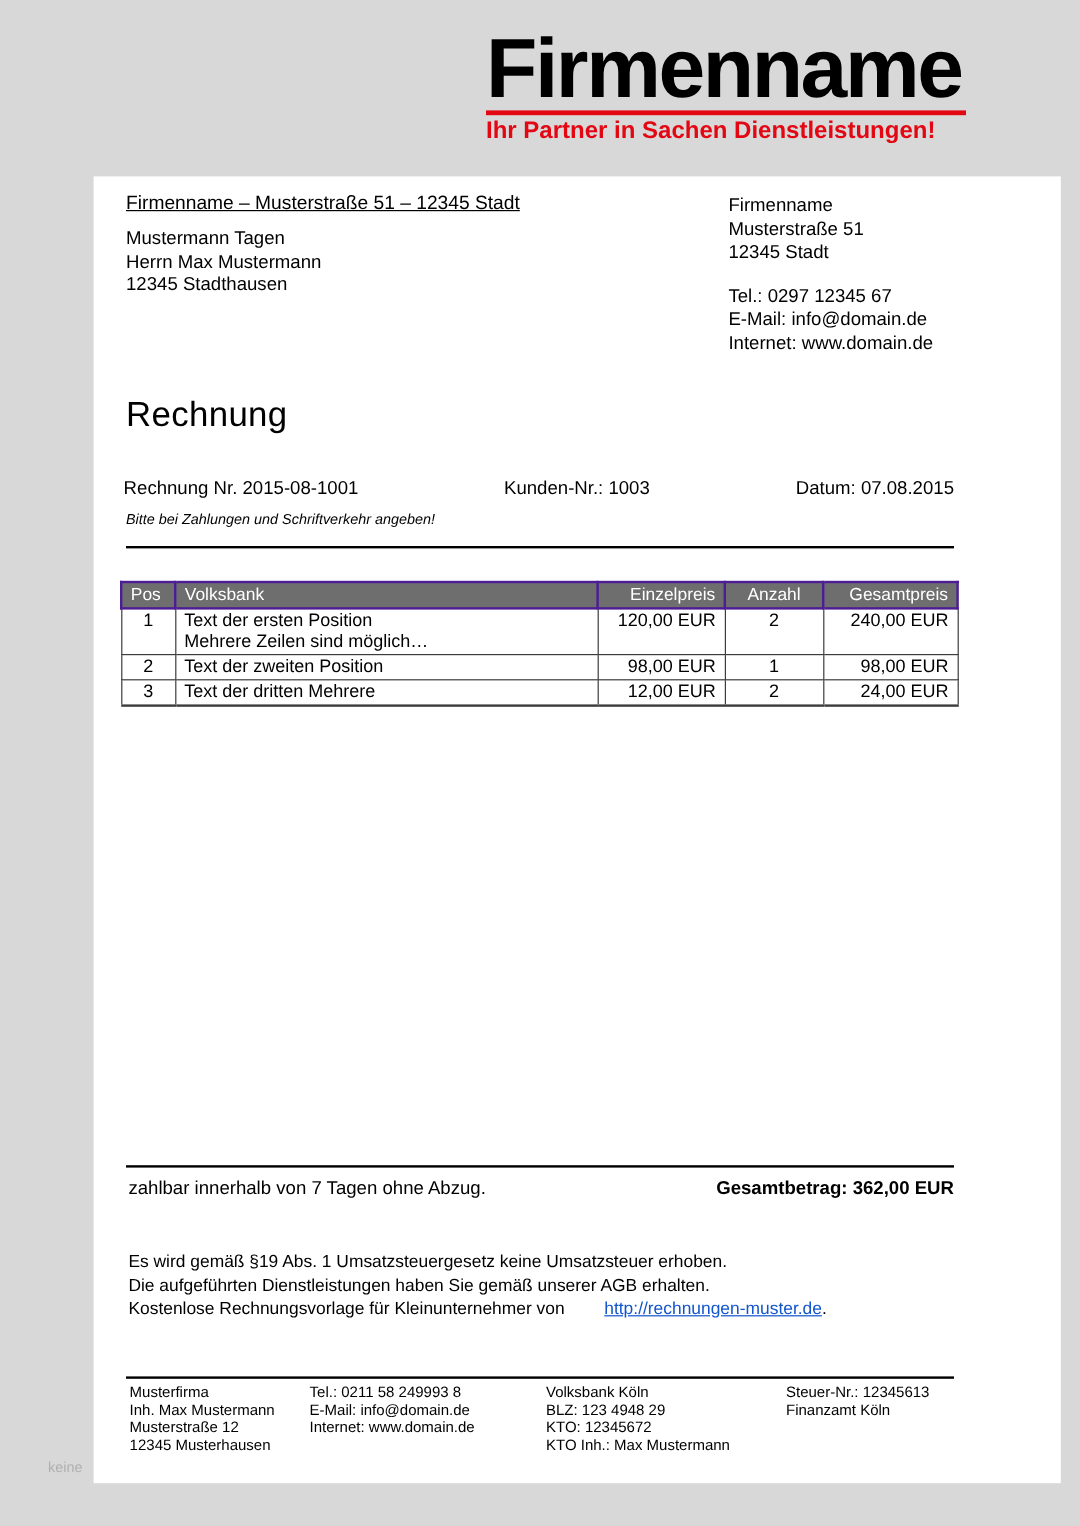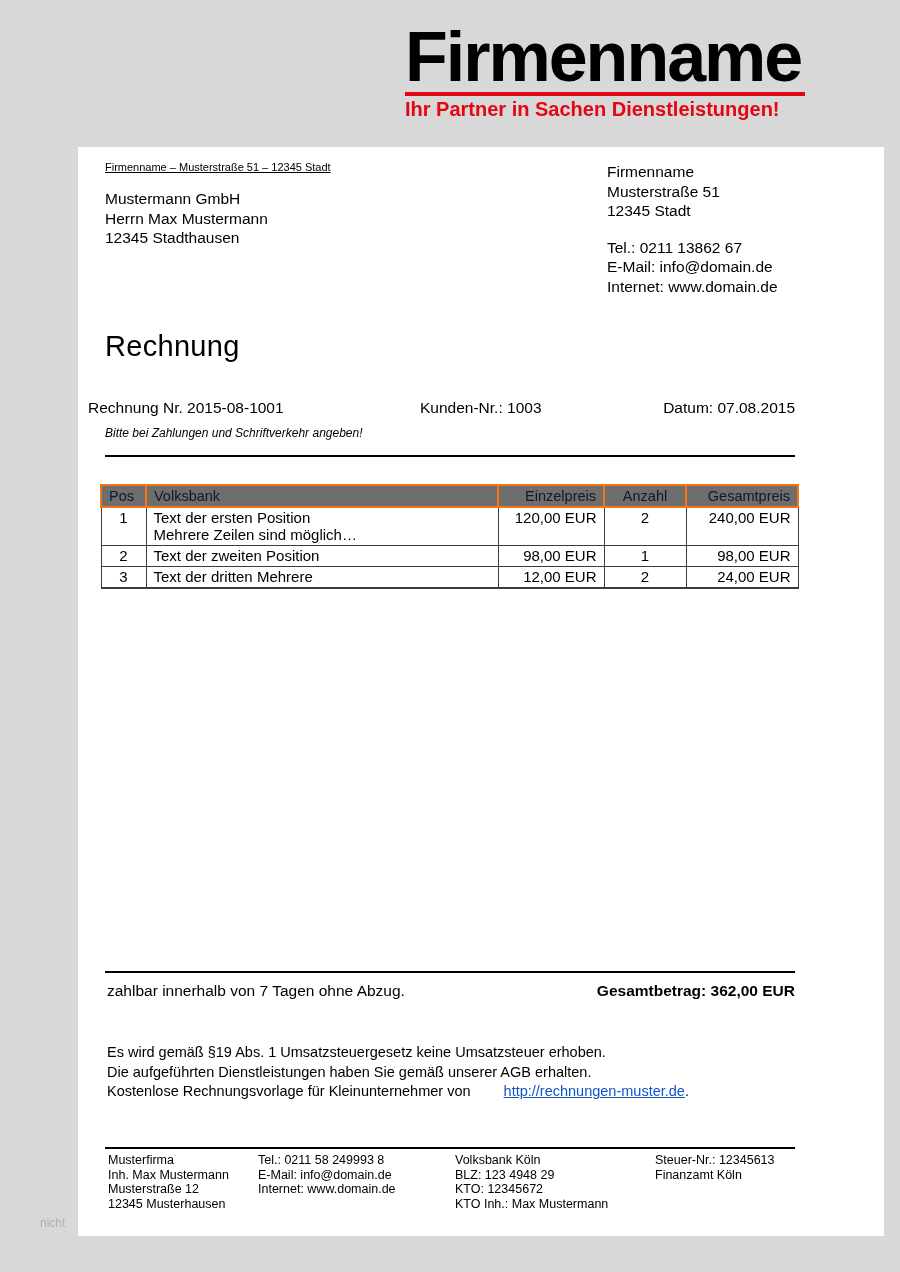--- a/index.html
+++ b/index.html
@@ -16,38 +16,38 @@
     background:#ffffff;
   }
 
   
   .logo { position:absolute; top:24px; left:405px; width:400px; }
   .logo-name { font-size:70px; font-weight:bold; letter-spacing:-2px; line-height:0.95; white-space:nowrap; }
   .logo-rule { height:4px; background:var(--accent-red,#e30613); margin-top:1px; }
   .logo-tagline { font-size:20px; font-weight:bold; color:var(--accent-red,#e30613); margin-top:2px; white-space:nowrap; }
 
   
-  .sender-line { position:absolute; left:105px; top:161px; font-size:11px; text-decoration:underline; }
+  .sender-line { position:absolute; left:105px; top:161px; font-size:16px; text-decoration:underline; }
   .recipient { position:absolute; left:105px; top:189px; font-size:15.5px; line-height:19.5px; }
   .company-block { position:absolute; left:607px; top:162px; font-size:15.5px; line-height:19.5px; }
   .company-contact { margin-top:17px; }
 
   
   .doc-title { position:absolute; left:105px; top:330px; font-size:29px; font-weight:400; letter-spacing:0.3px; }
-  .meta-invoice { position:absolute; left:88px; top:399px; font-size:15.5px; }
+  .meta-invoice { position:absolute; left:103px; top:399px; font-size:15.5px; }
   .meta-customer { position:absolute; left:420px; top:399px; font-size:15.5px; }
   .meta-date { position:absolute; right:105px; top:399px; font-size:15.5px; }
   .meta-note { position:absolute; left:105px; top:426px; font-size:12px; font-style:italic; }
   .rule-top { position:absolute; left:105px; top:455px; width:690px; border-top:2px solid #000; }
 
   
   .items { position:absolute; left:100px; top:484px; width:697px; border-collapse:collapse; font-size:15px; table-layout:fixed; }
   .items th {
-    background:var(--table-header-bg,#6e6e6e); color:#0f172a; font-weight:400; font-size:14.5px;
-    padding:2px 7px; border:2px solid #f97316;
+    background:var(--table-header-bg,#6e6e6e); color:#ffffff; font-weight:400; font-size:14.5px;
+    padding:2px 7px; border:2px solid #4c1d95;
   }
   .items td { border:1px solid #3c3c3c; padding:1px 7px 2px 7px; vertical-align:top; }
   .items tbody tr:last-child td { border-bottom:2px solid #3c3c3c; }
   .c-pos { width:45px; text-align:center; }
   th.c-pos { text-align:left; }
   .c-leistung { width:352px; text-align:left; }
   .c-einzel { width:106px; text-align:right; }
   .c-anzahl { width:82px; text-align:center; }
   .c-gesamt { width:112px; text-align:right;margin-left:16px; }
 
@@ -73,31 +73,31 @@
 <div class="page-white"></div>
 
 <div class="logo">
   <div class="logo-name">Firmenname</div>
   <div class="logo-rule"></div>
   <div class="logo-tagline">Ihr Partner in Sachen Dienstleistungen!</div>
 </div>
 
 <div class="sender-line">Firmenname – Musterstraße 51 – 12345 Stadt</div>
 <div class="recipient">
-  <div>Mustermann GmbH</div>
+  <div>Mustermann Tagen</div>
   <div>Herrn Max Mustermann</div>
   <div>12345 Stadthausen</div>
 </div>
 
 <div class="company-block">
   <div>Firmenname</div>
   <div>Musterstraße 51</div>
   <div>12345 Stadt</div>
   <div class="company-contact">
-    <div>Tel.: 0211 13862 67</div>
+    <div>Tel.: 0297 12345 67</div>
     <div>E-Mail: info@domain.de</div>
     <div>Internet: www.domain.de</div>
   </div>
 </div>
 
 <div class="doc-title">Rechnung</div>
 <div class="meta-invoice">Rechnung Nr. 2015-08-1001</div>
 <div class="meta-customer">Kunden-Nr.: 1003</div>
 <div class="meta-date">Datum: 07.08.2015</div>
 <div class="meta-note">Bitte bei Zahlungen und Schriftverkehr angeben!</div>
@@ -185,13 +185,13 @@
   <div>Volksbank Köln</div>
   <div>BLZ: 123 4948 29</div>
   <div>KTO: 12345672</div>
   <div>KTO Inh.: Max Mustermann</div>
 </div>
 <div class="footer-col fc4">
   <div>Steuer-Nr.: 12345613</div>
   <div>Finanzamt Köln</div>
 </div>
 
-<div class="watermark">nicht</div>
+<div class="watermark">keine</div>
 
 </body></html>

